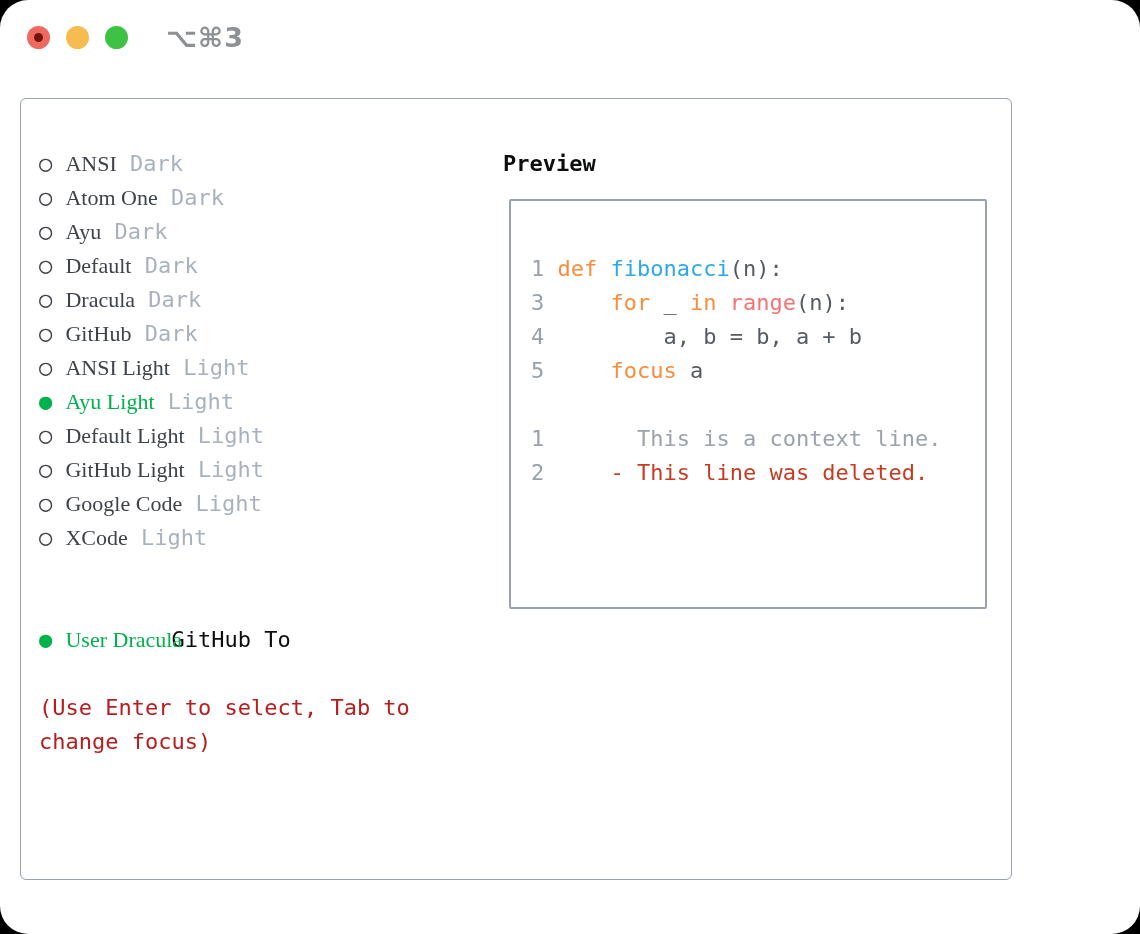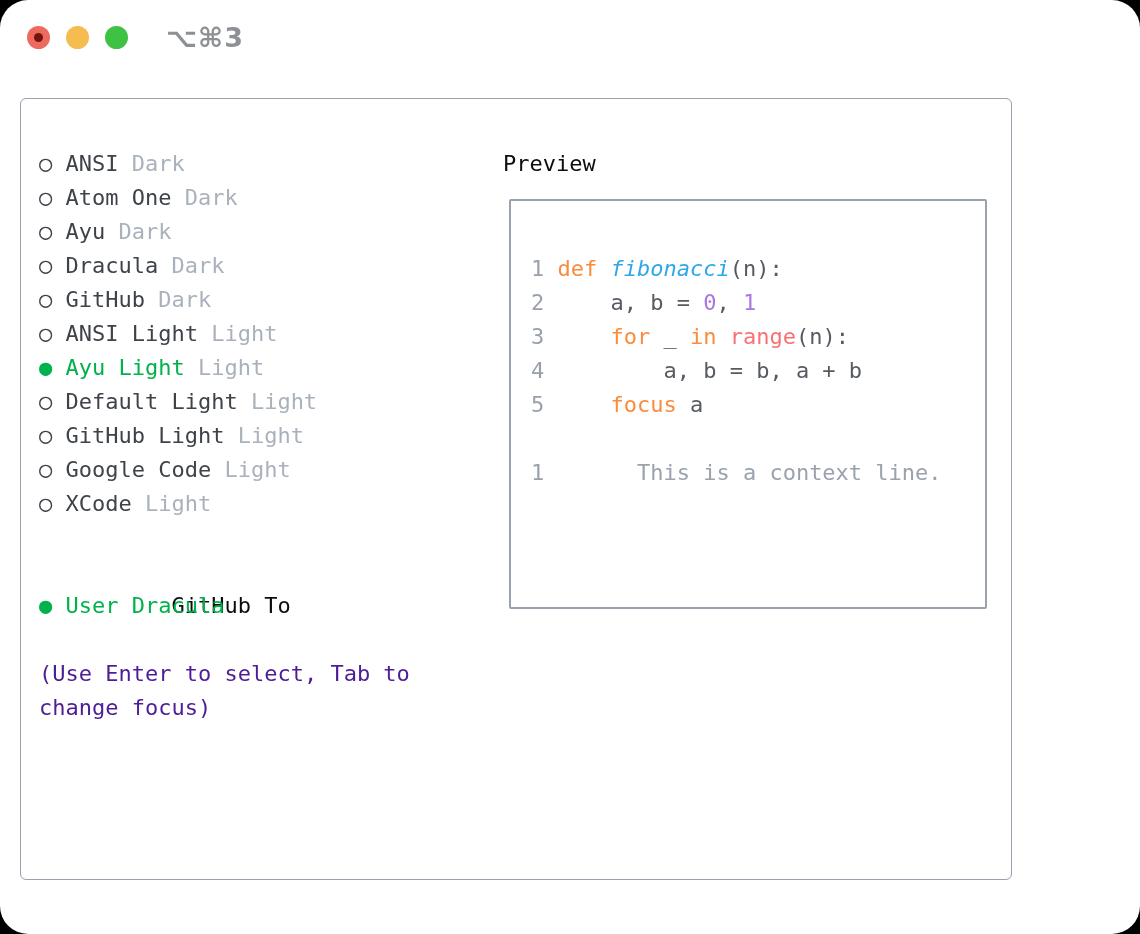--- a/index.html
+++ b/index.html
@@ -33,32 +33,32 @@
     border:1.5px solid #9aa3ad; border-radius:6px; background:#fff;
   }
 
   .leftcol { position:absolute; left:18px; top:48px; width:450px; }
   .rightcol { position:absolute; left:482px; top:48px; width:492px; }
 
   .row { height:34px; line-height:34px; white-space:pre; font-size:22px; }
   .hd { font-weight:bold; color:#0c0d0e; }
   .pfx { display:inline-block; width:1ch; margin-right:1ch; font-weight:bold; color:#0c0d0e; }
   .glyph { display:inline-block; width:1ch; margin-right:1ch; color:#3e434a; }
-  .nm { color:#3e434a; }
+  .nm { color:#3e434a;font-family:Liberation Serif, serif; }
   .tag { color:#a9b2bc; margin-left:1ch;text-align:center; }
   .sel .glyph, .sel .nm { color:#00b24c; }
 
   .apply-heading { margin-top:34px; padding-left:2ch; color:#0c0d0e; }
 
   .hint {
     margin-top:34px; width:29ch;
-    font-size:22px; line-height:34px; color:#4c1d95; white-space:normal;
+    font-size:22px; line-height:34px; color:#b91c1c; white-space:normal;
   }
 
-  .preview-title { height:34px; line-height:34px; font-size:22px; font-weight:normal; color:#0c0d0e; }
+  .preview-title { height:34px; line-height:34px; font-size:22px; font-weight:bold; color:#0c0d0e; }
 
   .preview-box {
     margin-top:18px; margin-left:6px;
     width:478px; height:410px;
     border:2px solid #9aa3ad; border-radius:2px;
     padding:51px 10px 0 20px;
     background:#fff; overflow:hidden;
   }
   .pline { height:34px; line-height:34px; white-space:pre; font-size:22px; }
   .ln { display:inline-block; width:1ch; margin-right:1ch; color:#97a0ab; }
@@ -76,20 +76,21 @@
   </div>
 
   <div class="panel">
 
     <div class="leftcol">
 
       <div>
           <div class="row"><span class="glyph">○</span><span class="nm">ANSI</span><span class="tag">Dark</span></div>
           <div class="row"><span class="glyph">○</span><span class="nm">Atom One</span><span class="tag">Dark</span></div>
           <div class="row"><span class="glyph">○</span><span class="nm">Ayu</span><span class="tag">Dark</span></div>
+          <div class="row"><span class="glyph">○</span><span class="nm">Default</span><span class="tag">Dark</span></div>
           <div class="row"><span class="glyph">○</span><span class="nm">Dracula</span><span class="tag">Dark</span></div>
           <div class="row"><span class="glyph">○</span><span class="nm">GitHub</span><span class="tag">Dark</span></div>
           <div class="row"><span class="glyph">○</span><span class="nm">ANSI Light</span><span class="tag">Light</span></div>
           <div class="row sel"><span class="glyph">●</span><span class="nm">Ayu Light</span><span class="tag">Light</span></div>
           <div class="row"><span class="glyph">○</span><span class="nm">Default Light</span><span class="tag">Light</span></div>
           <div class="row"><span class="glyph">○</span><span class="nm">GitHub Light</span><span class="tag">Light</span></div>
           <div class="row"><span class="glyph">○</span><span class="nm">Google Code</span><span class="tag">Light</span></div>
           <div class="row"><span class="glyph">○</span><span class="nm">XCode</span><span class="tag">Light</span></div>
         </div>
 
@@ -100,24 +101,24 @@
       <div>
           <div class="row sel"><span class="glyph">●</span><span class="nm">User Dracula</span></div>
         </div>
 
       <div class="hint">(Use Enter to select, Tab to change focus)</div>
     </div>
 
     <div class="rightcol">
       <div class="preview-title">Preview</div>
       <div class="preview-box">
-          <div class="pline"><span class="ln">1</span><span style="color: rgb(250, 140, 60);">def </span><span style="color: rgb(46, 168, 232); font-style: italic;">fibonacci</span><span style="color: rgb(86, 91, 99);">(n):</span></div>
-          <div class="pline"><span class="ln">2</span><span style="color: rgb(86, 91, 99);">    a, b = </span><span style="color: rgb(166, 120, 226);">0</span><span style="color: rgb(86, 91, 99);">, </span><span style="color: rgb(166, 120, 226);">1</span></div>
+          <div class="pline"><span class="ln">1</span><span style="color: rgb(250, 140, 60);">def </span><span style="color: rgb(46, 168, 232);">fibonacci</span><span style="color: rgb(86, 91, 99);">(n):</span></div>
           <div class="pline"><span class="ln">3</span><span style="color: rgb(86, 91, 99);">    </span><span style="color: rgb(250, 140, 60);">for</span><span style="color: rgb(86, 91, 99);"> _ </span><span style="color: rgb(250, 140, 60);">in</span><span style="color: rgb(86, 91, 99);"> </span><span style="color: rgb(248, 113, 115);">range</span><span style="color: rgb(86, 91, 99);">(n):</span></div>
           <div class="pline"><span class="ln">4</span><span style="color: rgb(86, 91, 99);">        a, b = b, a + b</span></div>
           <div class="pline"><span class="ln">5</span><span style="color: rgb(86, 91, 99);">    </span><span style="color: rgb(250, 140, 60);">focus</span><span style="color: rgb(86, 91, 99);"> a</span></div>
           <div class="pline"><span class="ln"></span></div>
           <div class="pline"><span class="ln">1</span><span style="color: rgb(154, 162, 173);">      This is a context line.</span></div>
+          <div class="pline"><span class="ln">2</span><span style="color: rgb(199, 59, 34);">    - This line was deleted.</span></div>
         </div>
     </div>
 
   </div>
 </div>
 
 </body></html>

